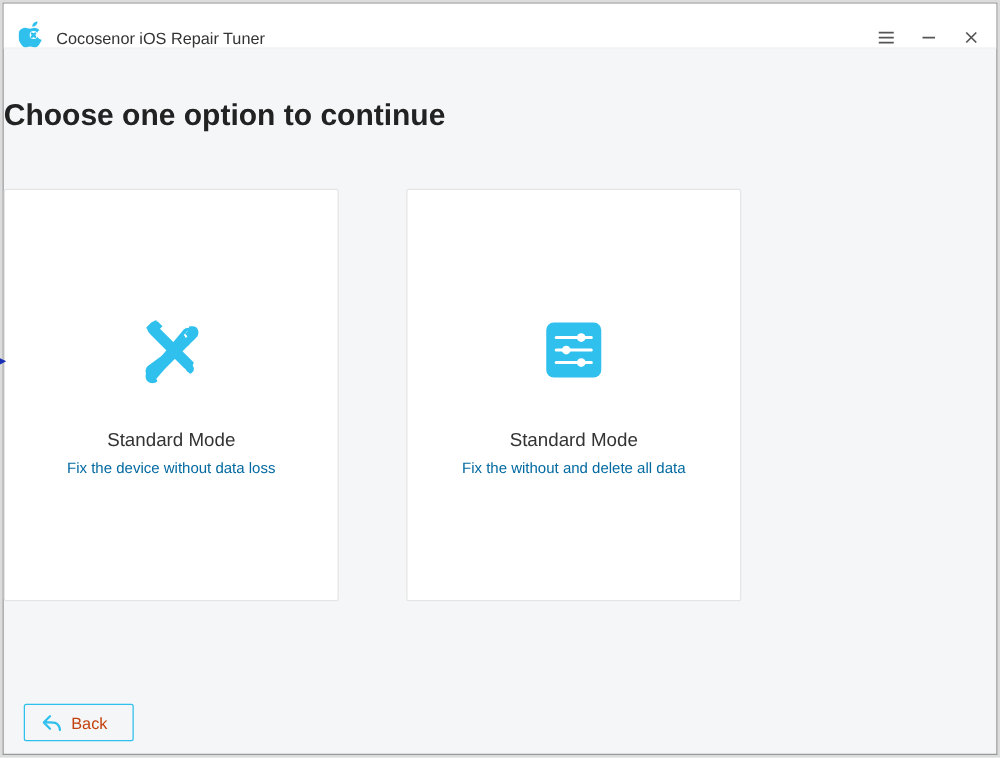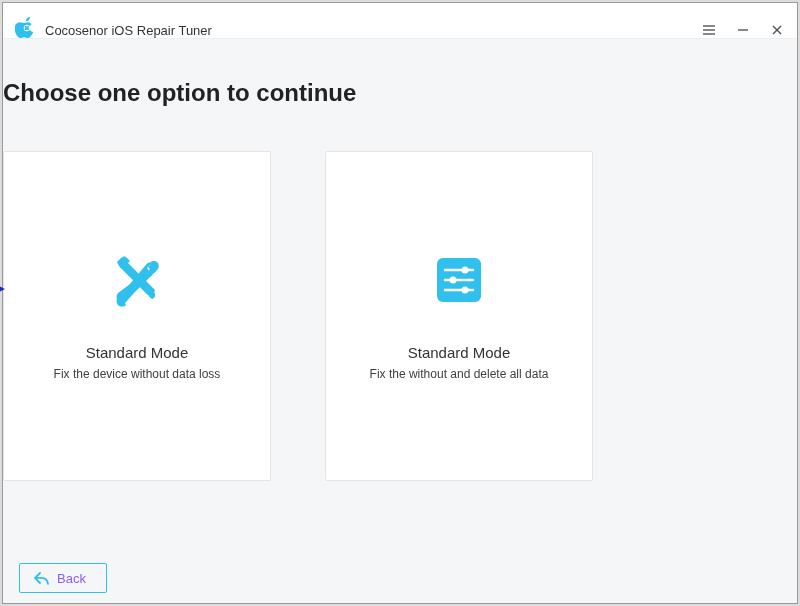--- a/index.html
+++ b/index.html
@@ -96,42 +96,42 @@
       margin-bottom: 36px;
     }
     .option-title {
       font-size: 15px;
       color: #333;
       font-weight: 500;
       margin-bottom: 6px;
     }
     .option-subtitle {
       font-size: 12px;
-      color: #404040;
+      color: #0369a1;
       text-align: center;
     }
     .arrow-annotation {
       position: absolute;
       left: 58px;
       top: 127px;
       width: 46px;
       height: 20px;
     }
     .footer {
       height: 50px;
       display: flex;
       align-items: center;
       padding: 0 16px;
     }
     .back-btn {
       display: flex;
       align-items: center;
       gap: 7px;
       border: 1px solid #2fc0ee;
-      color: #8b5cf6;
+      color: #c2410c;
       background: transparent;
       padding: 6px 20px 6px 14px;
       font-size: 13px;
       cursor: pointer;
       border-radius: 2px;
     }
     .back-icon-wrap {
       width: 16px;
       height: 16px;
       display: flex;

